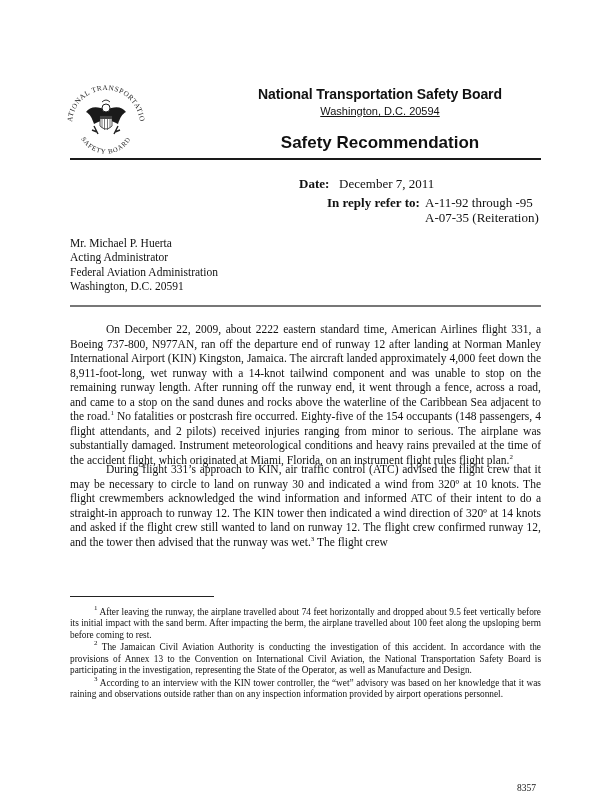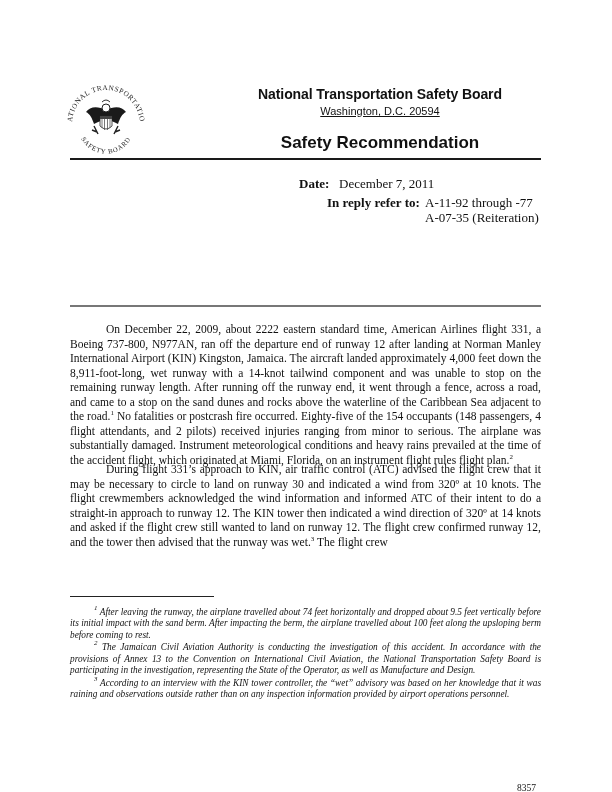--- a/index.html
+++ b/index.html
@@ -28,21 +28,21 @@
 
     .addressee { position: absolute; left: 70px; top: 236px; font-size: 11.5px; line-height: 14.3px; }
 
     .body { position: absolute; left: 70px; width: 471px; font-size: 11.5px; line-height: 14.5px; text-align: justify; }
     .body p { text-indent: 36px; }
     .p1 { top: 322px; }
     .p2 { top: 462px; }
     sup { font-size: 7px; vertical-align: 5px; line-height: 0; }
 
     .fn-rule { position: absolute; left: 70px; top: 596px; width: 144px; height: 1px; background: #222; }
-    .footnotes { position: absolute; left: 70px; width: 471px; top: 607px; font-size: 9.3px; line-height: 11.3px; text-align: justify; font-style: italic; }
+    .footnotes { position: absolute; left: 70px; width: 471px; top: 607px; font-size: 9.3px; line-height: 11.3px; text-align: justify; }
     .footnotes p { text-indent: 24px; margin-bottom: 1.5px; }
 
     .page-num { position: absolute; left: 517px; top: 745px; font-size: 9.5px; margin-top: 38px; }
   </style>
 </head>
 <body>
 
 <div class="seal">
   <svg width="90" height="82" viewBox="0 0 90 82">
     <defs>
@@ -81,26 +81,30 @@
 <div class="rule-top"></div>
 
 <div class="meta date-row">
   <b class="lbl">Date:</b>&nbsp;&nbsp;
   <span>December 7, 2011</span>
 </div>
 
 <div class="meta ref-row">
   <b class="lbl">In reply refer to:</b>
   <div class="ref-vals">
-    <div>A-11-92 through -77</div>
+    <div>A-11-92 through -95</div>
     <div>A-07-35 (Reiteration)</div>
   </div>
 </div>
 
 <div class="addressee">
+  <div>Mr. Michael P. Huerta</div>
+  <div>Acting Administrator</div>
+  <div>Federal Aviation Administration</div>
+  <div>Washington, D.C.  20591</div>
 </div>
 
 <div class="rule-mid"></div>
 
 <div class="body p1">
   <p><span>On December 22, 2009, about 2222 eastern standard time, American Airlines flight 331, a Boeing 737-800, N977AN, ran off the departure end of runway 12 after landing at Norman Manley International Airport (KIN) Kingston, Jamaica. The aircraft landed approximately 4,000 feet down the 8,911-foot-long, wet runway with a 14-knot tailwind component and was unable to stop on the remaining runway length. After running off the runway end, it went through a fence, across a road, and came to a stop on the sand dunes and rocks above the waterline of the Caribbean Sea adjacent to the road.</span><sup>1</sup><span> No fatalities or postcrash fire occurred. Eighty-five of the 154 occupants (148 passengers, 4 flight attendants, and 2 pilots) received injuries ranging from minor to serious. The airplane was substantially damaged. Instrument meteorological conditions and heavy rains prevailed at the time of the accident flight, which originated at Miami, Florida, on an instrument flight rules flight plan.</span><sup>2</sup></p>
 </div>
 
 <div class="body p2">
   <p><span>During flight 331’s approach to KIN, air traffic control (ATC) advised the flight crew that it may be necessary to circle to land on runway 30 and indicated a wind from 320º at 10 knots. The flight crewmembers acknowledged the wind information and informed ATC of their intent to do a straight-in approach to runway 12. The KIN tower then indicated a wind direction of 320º at 14 knots and asked if the flight crew still wanted to land on runway 12. The flight crew confirmed runway 12, and the tower then advised that the runway was wet.</span><sup>3</sup><span> The flight crew</span></p>

